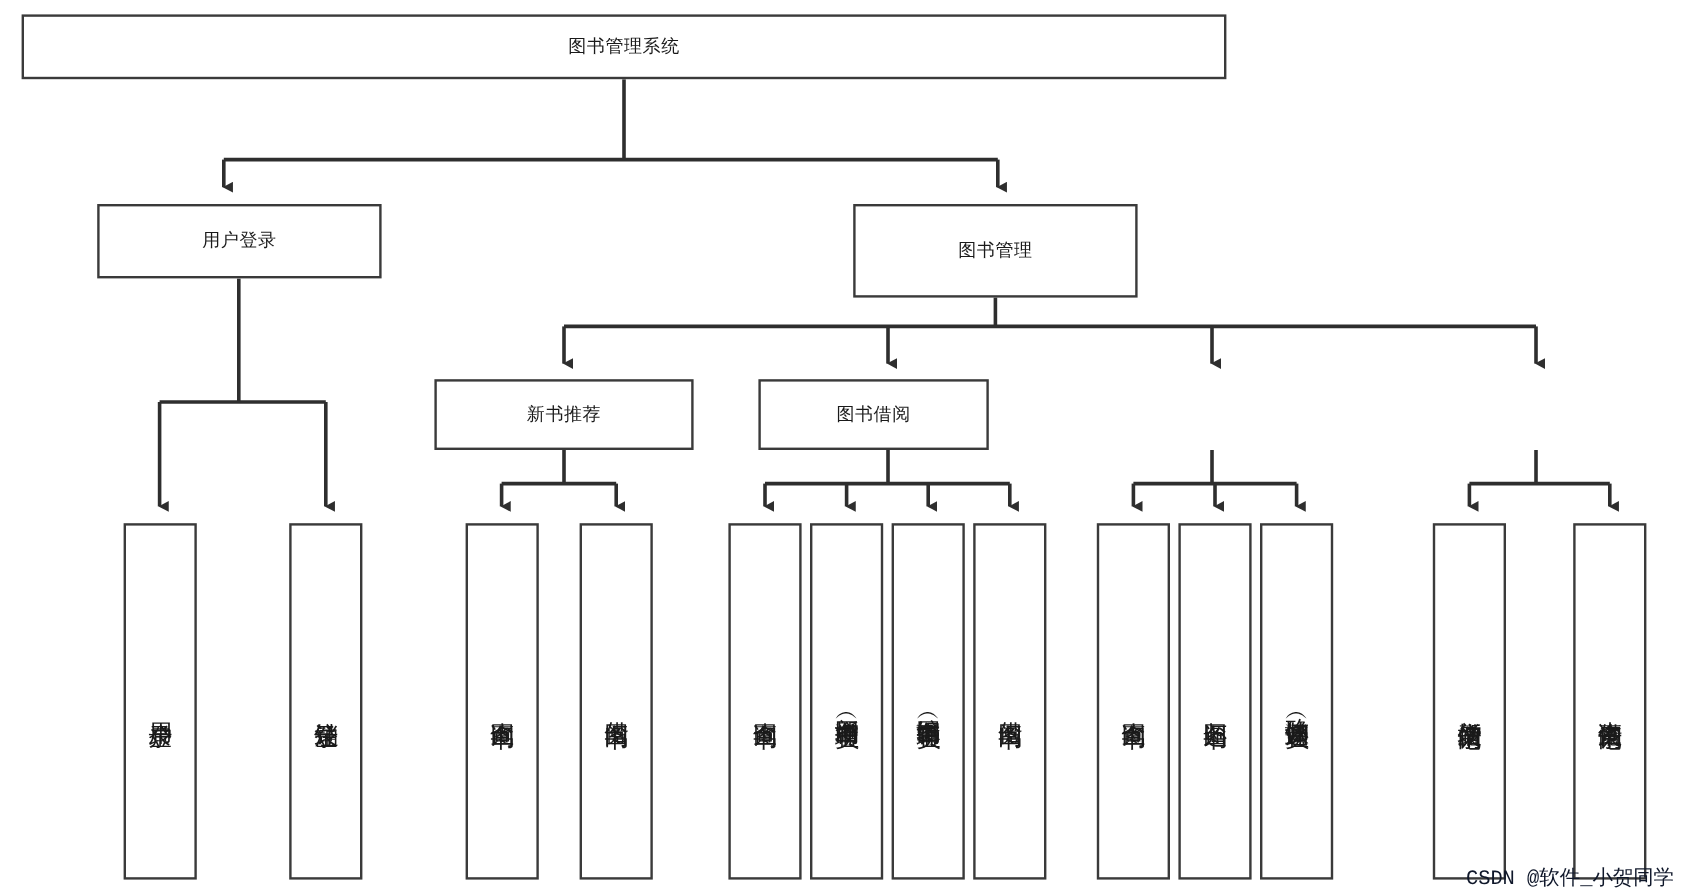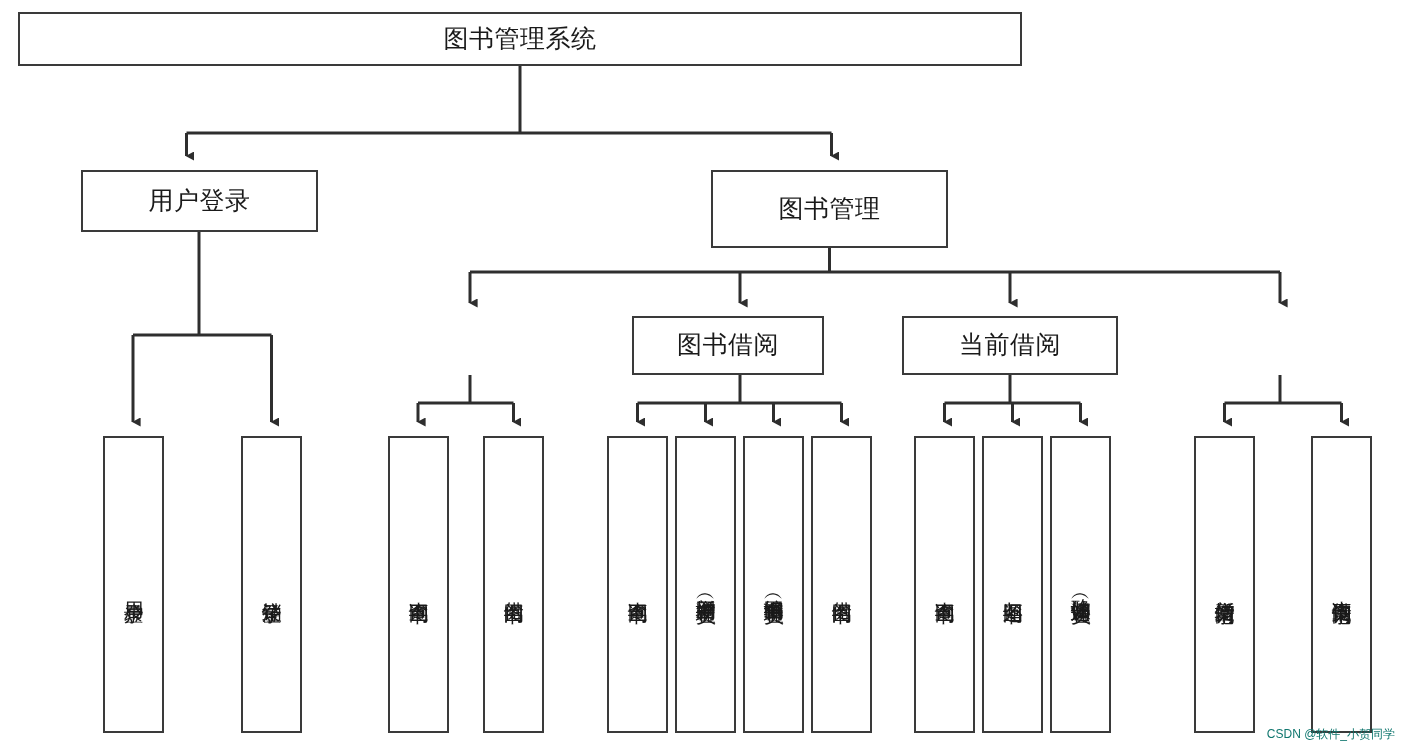--- a/index.html
+++ b/index.html
@@ -32,21 +32,21 @@
     box-sizing: border-box;
     border: 2px solid #3a3a3a;
     background: #ffffff;
     display: flex;
     align-items: center;
     justify-content: center;
     color: #1a1a1a;
     z-index: 2;
   }
   .node-label {
-    font-size: 25px;
+    font-size: 15px;
     line-height: 1.15;
     letter-spacing: 0.5px;
     white-space: nowrap;
     color: #1a1a1a;
   }
   .node.leaf {
     align-items: center;
     justify-content: center;
     padding-top: 6px;
   }
@@ -56,25 +56,25 @@
     font-size: 20px;
     line-height: 1.28;
     letter-spacing: 1px;
     white-space: normal;
     max-height: 100%;
   }
   .watermark {
     position: absolute;
     right: 10px;
     bottom: 4px;
-    font-size: 12px;
-    color: #0f766e;
+    font-size: 17px;
+    color: #0f172a;
     z-index: 5;
     white-space: nowrap;
-    font-family: Liberation Sans, sans-serif;
+    font-family: Liberation Mono, monospace;
   }
 </style>
 </head>
 <body>
 
 <div id="diagram-root">
 
   <svg class="edges" viewBox="0 0 1405 747">
     <defs>
       <marker id="arrowhead" markerWidth="10" markerHeight="10" refX="4.5" refY="7.6" orient="auto" markerUnits="userSpaceOnUse">
@@ -129,25 +129,25 @@
     <span class="node-label">图书管理系统</span>
   </div>
 
   <div class="node" style="left:81px; top:170px; width:237px; height:62px;">
     <span class="node-label">用户登录</span>
   </div>
   <div class="node" style="left:711px; top:170px; width:237px; height:78px;">
     <span class="node-label">图书管理</span>
   </div>
 
+  <div class="node" style="left:362px; top:316px; width:216px; height:59px;">
+    <span class="node-label">新书推荐</span>
+  </div>
   <div class="node" style="left:632px; top:316px; width:192px; height:59px;">
     <span class="node-label">图书借阅</span>
-  </div>
-  <div class="node" style="left:902px; top:316px; width:216px; height:59px;">
-    <span class="node-label">当前借阅</span>
   </div>
 
   <div class="node leaf" style="left:103px; top:436px; width:61px; height:297px;">
     <span class="node-label">用户登录</span>
   </div>
   <div class="node leaf" style="left:241px; top:436px; width:61px; height:297px;">
     <span class="node-label">注销登录</span>
   </div>
 
   <div class="node leaf" style="left:388px; top:436px; width:61px; height:297px;">

